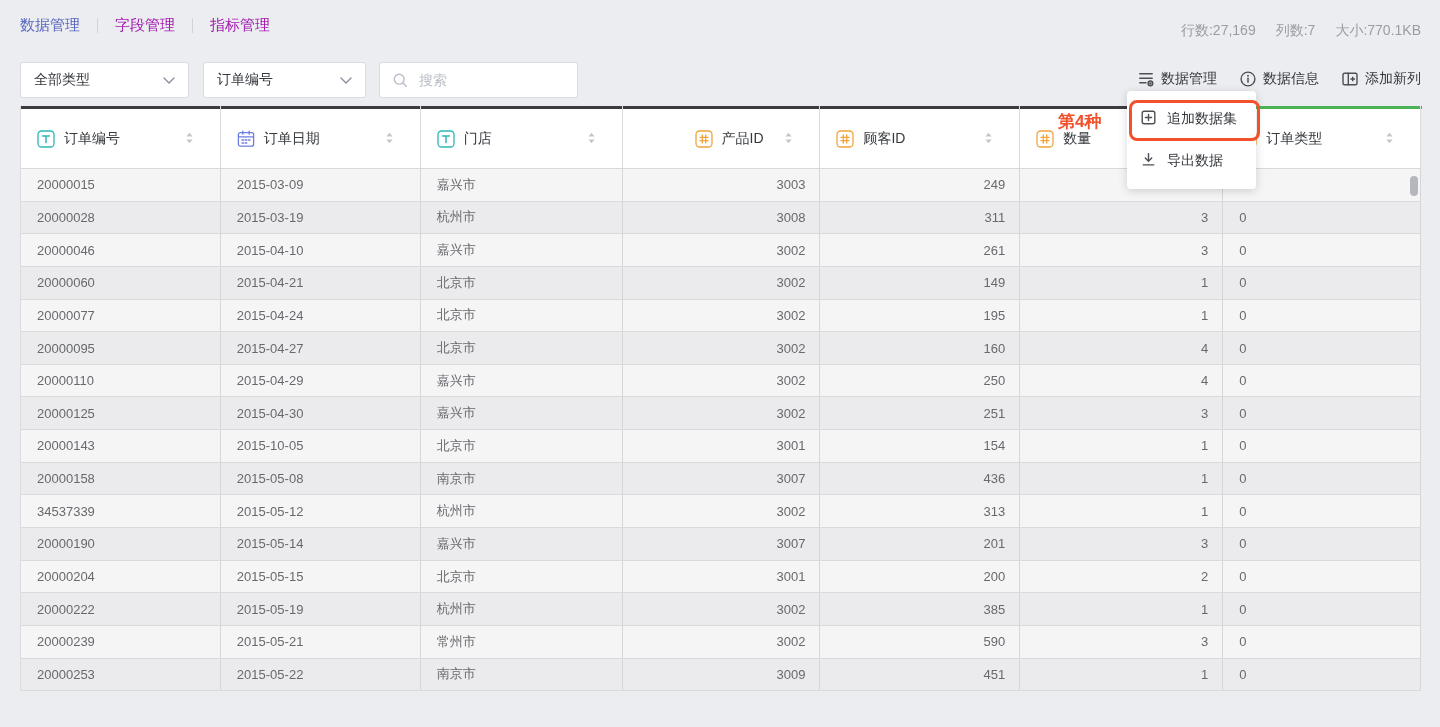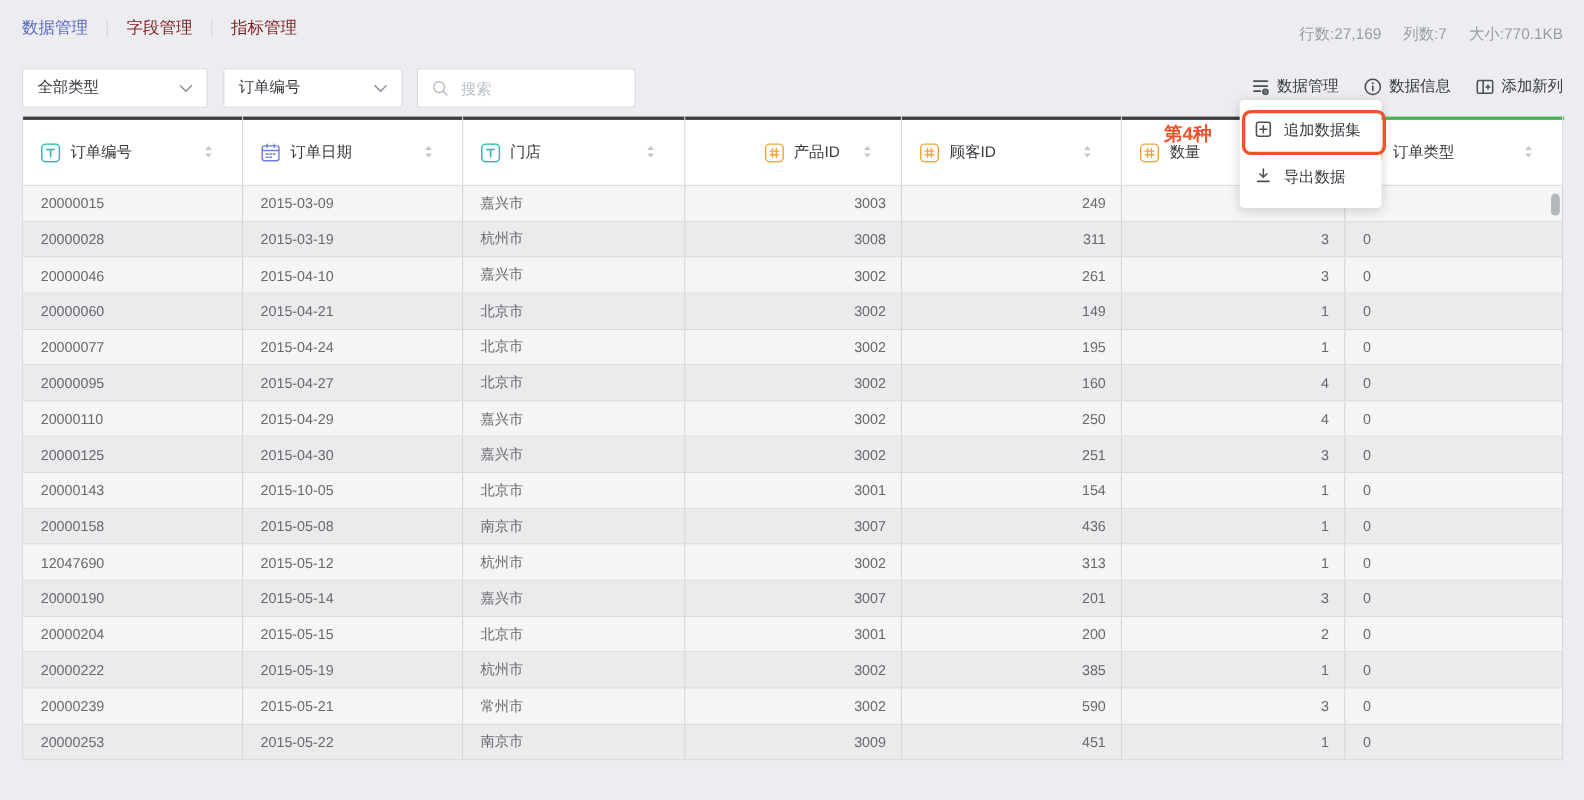--- a/index.html
+++ b/index.html
@@ -2,21 +2,21 @@
 <html><head>
 <meta charset="utf-8">
 <style>
   html,body{margin:0;padding:0;}
   body{width:1440px;height:727px;overflow:hidden;background:#ecedf1;
        font-family:"Liberation Sans","DejaVu Sans",sans-serif;color:#35383d;}
   .screen{position:relative;width:1440px;height:727px;overflow:hidden;}
 
   
   .tabs{position:absolute;left:20px;top:16px;display:flex;align-items:center;gap:17px;font-size:15px;}
-  .tab{cursor:pointer;color:#7f1d1d;}
+  .tab{cursor:pointer;color:#a21caf;}
   .tab.active{color:#5a68c0;}
   .tab-divider{width:1px;height:15px;background:#d2d4d9;}
 
   
   .stats{position:absolute;right:19px;top:22px;display:flex;gap:20px;font-size:14px;color:#999da3;}
 
   
   .control{position:absolute;top:62px;height:36px;background:#fff;border:1px solid #d9dbe0;
            border-radius:3px;box-sizing:border-box;display:flex;align-items:center;font-size:14px;}
   .select1{left:20px;width:169px;}
@@ -346,21 +346,21 @@
       <div class="tr even">
         <div class="td left" style="width: 200px;">20000158</div>
         <div class="td left" style="width: 200px;">2015-05-08</div>
         <div class="td left" style="width: 202px;">南京市</div>
         <div class="td right" style="width: 198px;">3007</div>
         <div class="td right" style="width: 200px;">436</div>
         <div class="td right" style="width: 203px;">1</div>
         <div class="td left" style="width: 198px;">0</div>
       </div>
       <div class="tr odd">
-        <div class="td left" style="width: 200px;">12047690</div>
+        <div class="td left" style="width: 200px;">34537339</div>
         <div class="td left" style="width: 200px;">2015-05-12</div>
         <div class="td left" style="width: 202px;">杭州市</div>
         <div class="td right" style="width: 198px;">3002</div>
         <div class="td right" style="width: 200px;">313</div>
         <div class="td right" style="width: 203px;">1</div>
         <div class="td left" style="width: 198px;">0</div>
       </div>
       <div class="tr even">
         <div class="td left" style="width: 200px;">20000190</div>
         <div class="td left" style="width: 200px;">2015-05-14</div>

